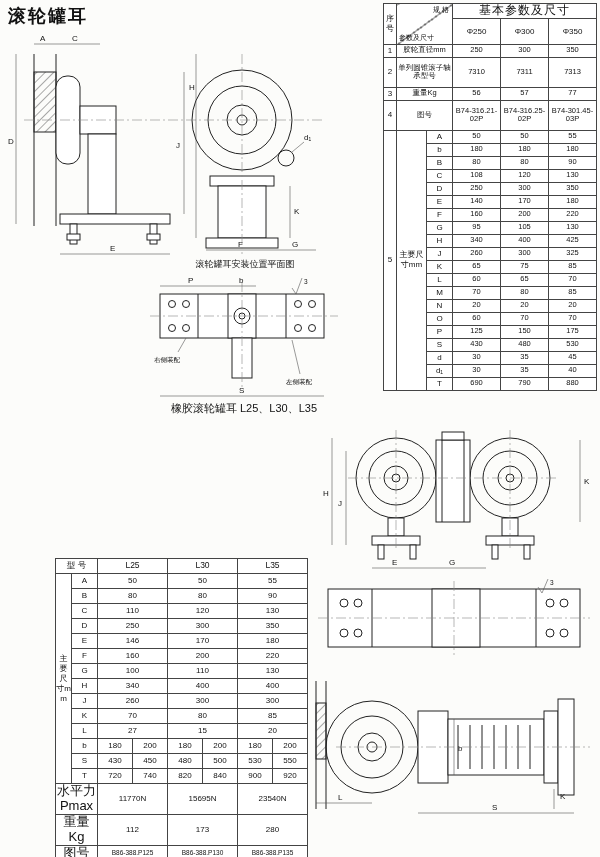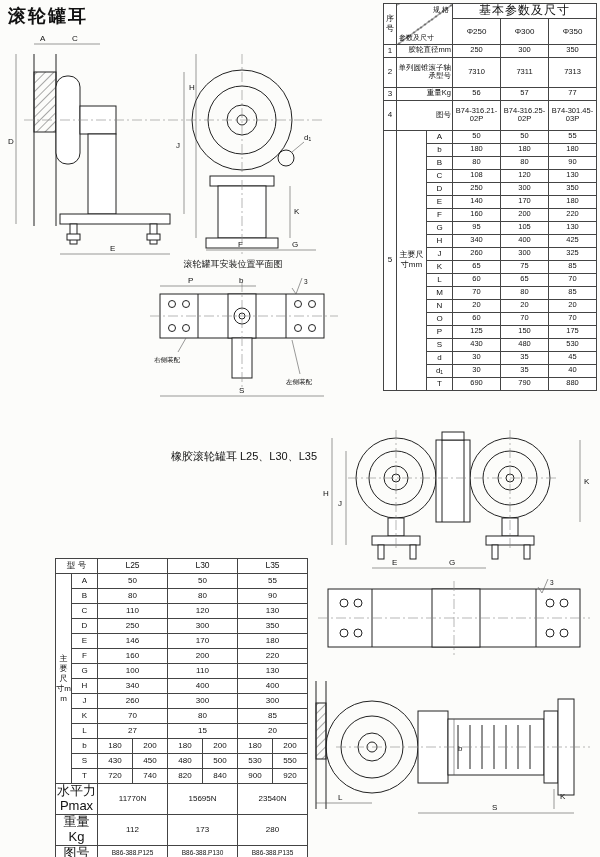--- a/index.html
+++ b/index.html
@@ -4,36 +4,36 @@
 <style>
   * { margin:0; padding:0; box-sizing:border-box; }
   html,body { background:#9a9a9a; }
   .page {
     position:relative; width:600px; height:857px; margin:0 auto;
     background:#fcfcfa; color:#111; overflow:hidden;
     font-family:"Liberation Sans","DejaVu Sans",sans-serif;
   }
   .page-title { position:absolute; left:8px; top:4px; font-size:18px; font-weight:bold; letter-spacing:2px; }
   .cap { position:absolute; text-align:center; }
-  .cap-plan   { left:128px; top:258px; width:210px; font-size:9px; }
-  .cap-rubber { left:108px; top:401px; width:272px; font-size:11px;margin-top:48px; }
+  .cap-plan   { left:140px; top:258px; width:210px; font-size:9px; }
+  .cap-rubber { left:108px; top:401px; width:272px; font-size:11px; }
   .cap-spring { left:328px; top:828px; width:268px; font-size:11px; }
 
   table { border-collapse:collapse; table-layout:fixed; background:#fff; }
   td { border:1px solid #444; text-align:center; vertical-align:middle;
        font-size:8px; line-height:1.15; padding:0 1px; overflow:hidden; }
 
   
   .ptab { position:absolute; left:383px; top:3px; width:213px; }
   .ptab tr { height:13px; }
   .ptab tr.r-phi { height:26px; }
   #param-rows tr:nth-child(2) { height:30px; }
   #param-rows tr:nth-child(4) { height:30px; }
   td.seqh, td.vlabel { word-break:break-all; line-height:1.25; padding:0; }
-  td.plabel { font-size:7.5px;text-align:right; }
+  td.plabel { font-size:7.5px; }
   td.pval { font-size:7.5px; word-break:break-all; }
   td.dimletter { font-size:8px; }
   td.ttl { font-size:12px; letter-spacing:1px; }
   td.diag { position:relative; padding:0;
     background-image:linear-gradient(to bottom right,
       transparent calc(50% - .5px), #444 calc(50% - .5px),
       #444 calc(50% + .5px), transparent calc(50% + .5px)); }
   .dspec  { position:absolute; top:2px; right:3px; font-size:7px; }
   .dparam { position:absolute; bottom:2px; left:2px; font-size:7px; }
 

